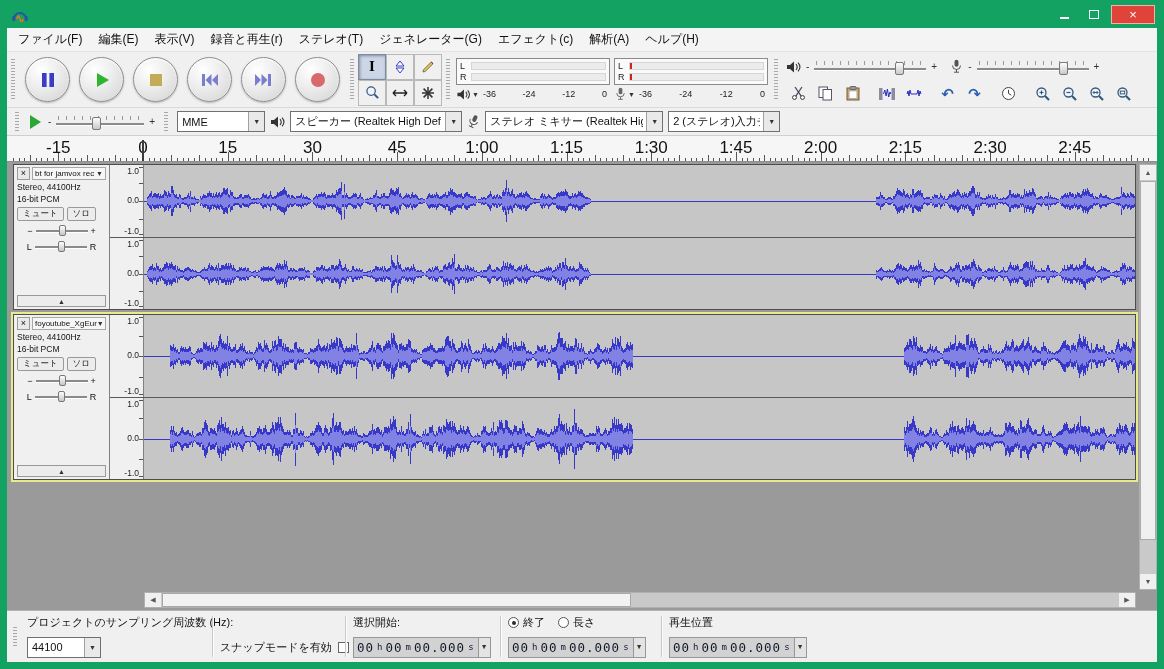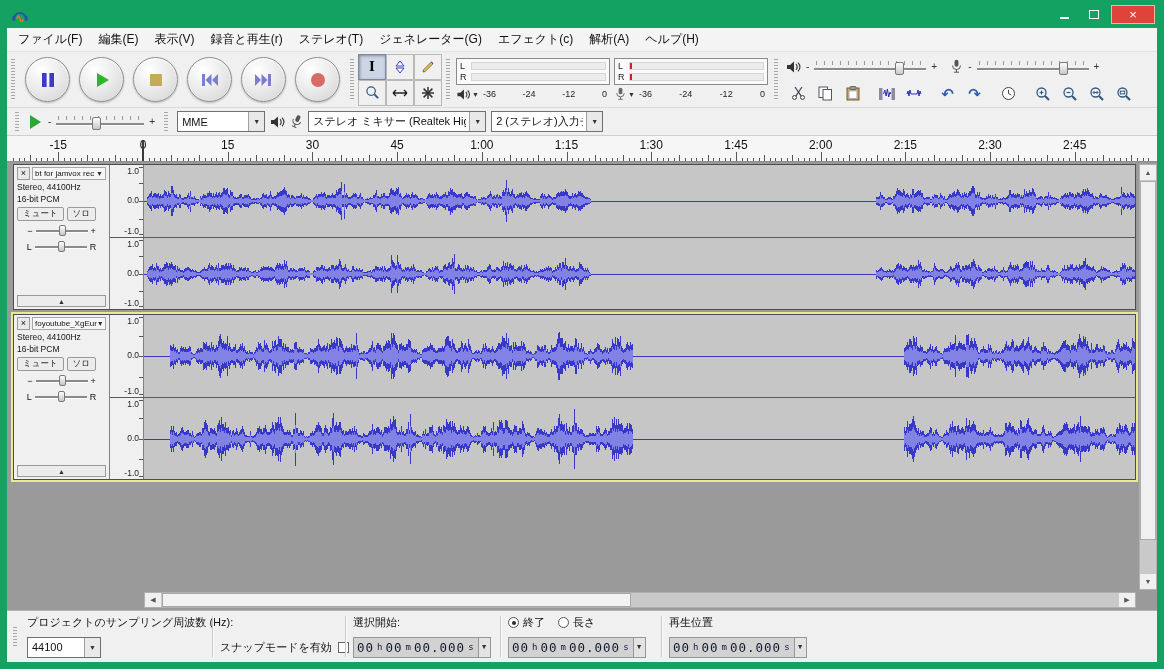--- a/index.html
+++ b/index.html
@@ -48,21 +48,21 @@
   .arrow-glyph{font-size:15px;font-weight:bold;color:#2a5db0;line-height:1}
   
   .tb-device{height:28px;display:flex;align-items:center;gap:5px;padding:0 4px;background:#f0f0f0;border-bottom:1px solid #cfcfcf}
   .grip.small{height:20px}
   .playsmall{width:0;height:0;border-left:11px solid #2ba637;border-top:7px solid transparent;border-bottom:7px solid transparent;margin:0 2px}
   .combo{height:21px;border:1px solid #707070;background:#fff;display:flex;align-items:center;font-size:11px;color:#111;padding-left:4px;white-space:nowrap;overflow:hidden}
   .combo .txt{flex:1;overflow:hidden;white-space:nowrap}
   .combo .cb-arrow{width:16px;height:100%;background:#e9e9e9;border-left:1px solid #a0a0a0;display:flex;align-items:center;justify-content:center;font-size:7px;color:#333;flex:none;margin-left:3px}
   
   .timeline{height:26px;position:relative;background:#f6f6f6;border-bottom:1px solid #8e8e8e;overflow:hidden}
-  .tl-label{position:absolute;top:2px;transform:translateX(-50%);font-size:12px;color:#111}
+  .tl-label{position:absolute;top:2px;transform:translateX(-50%);font-size:17px;color:#111}
   .tick{position:absolute;bottom:0;width:1px;background:#555}
   .cursor{position:absolute;top:4px;bottom:0;width:2px;background:#3a3a3a}
   
   .trackarea{flex:1;position:relative;background:#9a9a9a;overflow:hidden}
   .tracks{position:absolute;top:2px;left:6px;right:21px}
   .track{display:flex;border:1px solid #4d4d4d;background:#f0f0f0;margin-bottom:4px}
   .track.selected{outline:2px solid #e9e98e}
   .track-panel{width:96px;flex:none;border-right:1px solid #808080;padding:2px 3px;display:flex;flex-direction:column;font-size:9px;color:#111}
   .tp-row1{display:flex;gap:2px;align-items:center}
   .tp-close{width:13px;height:13px;border:1px solid #9a9a9a;background:#e9e9e9;font-size:9px;line-height:11px;text-align:center}
@@ -399,20 +399,24 @@
       <span class="sl-sign">+</span>
       <div class="grip small"></div>
       <div class="combo" style="width:88px">
           <span class="txt">MME</span>
           <span class="cb-arrow">▼</span>
         </div>
       <svg width="15" height="14" viewBox="0 0 15 14">
           <path d="M1 5h3l4-3.5v11L4 9H1z" fill="#333"></path>
           <path d="M10 4.2c1.5 1.8 1.5 4 0 5.8M12 2.6c2.3 2.6 2.3 6.2 0 8.8" stroke="#333" fill="none" stroke-width="1.1"></path>
         </svg>
+      <div class="combo" style="width:172px">
+          <span class="txt">スピーカー (Realtek High Def</span>
+          <span class="cb-arrow">▼</span>
+        </div>
       <svg width="13" height="15" viewBox="0 0 13 15" style="transform:rotate(25deg)">
           <rect x="4.5" y="0.8" width="4" height="7" rx="2" fill="#555"></rect>
           <path d="M2.5 6.5a4 4 0 0 0 8 0" fill="none" stroke="#555"></path>
           <line x1="6.5" y1="10.5" x2="6.5" y2="13" stroke="#555"></line>
           <line x1="4" y1="13.2" x2="9" y2="13.2" stroke="#555"></line>
         </svg>
       <div class="combo" style="width:178px">
           <span class="txt">ステレオ ミキサー (Realtek Hig</span>
           <span class="cb-arrow">▼</span>
         </div>

